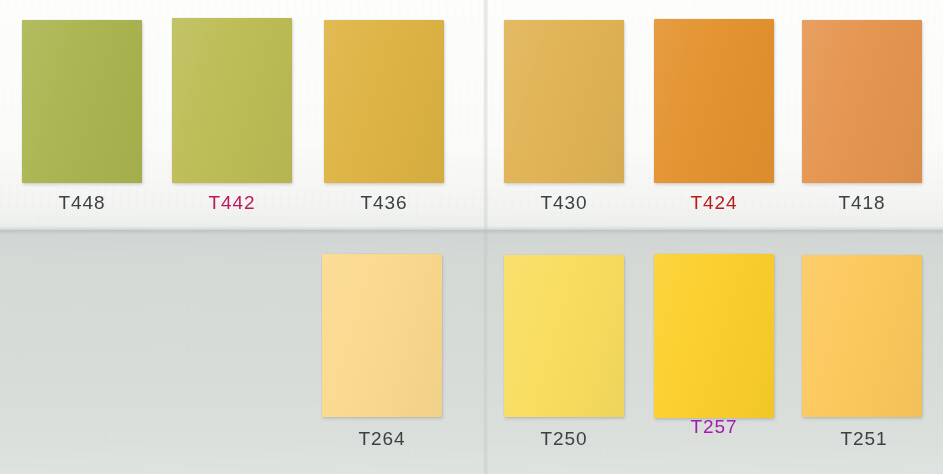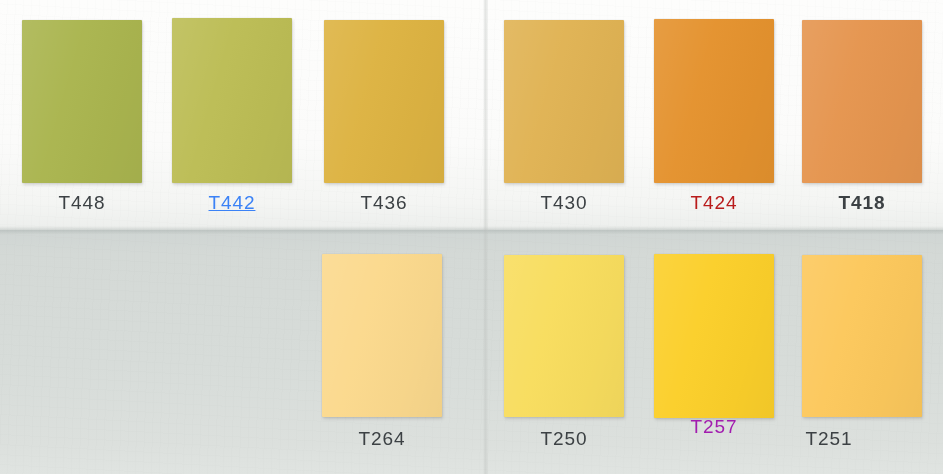--- a/index.html
+++ b/index.html
@@ -122,48 +122,48 @@
   </div>
 
   <div id="swatch-layer">
       <div class="swatch" style="left: 22px; top: 20px; width: 120px; height: 163px;">
         <div class="chip" style="background: rgb(170, 181, 79);"></div>
       </div>
       <div class="swatch-label" style="left: 22px; width: 120px; top: 192px; color: rgb(60, 65, 68);">T448</div>
       <div class="swatch" style="left: 172px; top: 18px; width: 120px; height: 165px;">
         <div class="chip" style="background: rgb(188, 189, 85);"></div>
       </div>
-      <div class="swatch-label" style="left: 172px; width: 120px; top: 192px; color: #3b82f6; text-decoration: underline;">T442</div>
+      <div class="swatch-label" style="left: 172px; width: 120px; top: 192px; color: #be185d;">T442</div>
       <div class="swatch" style="left: 324px; top: 20px; width: 120px; height: 163px;">
         <div class="chip" style="background: rgb(221, 179, 66);"></div>
       </div>
       <div class="swatch-label" style="left: 324px; width: 120px; top: 192px; color: rgb(60, 65, 68);">T436</div>
       <div class="swatch" style="left: 504px; top: 20px; width: 120px; height: 163px;">
         <div class="chip" style="background: rgb(224, 179, 84);"></div>
       </div>
       <div class="swatch-label" style="left: 504px; width: 120px; top: 192px; color: rgb(60, 65, 68);">T430</div>
       <div class="swatch" style="left: 654px; top: 19px; width: 120px; height: 164px;">
         <div class="chip" style="background: rgb(228, 146, 46);"></div>
       </div>
       <div class="swatch-label" style="left: 654px; width: 120px; top: 192px; color: #b91c1c;">T424</div>
       <div class="swatch" style="left: 802px; top: 20px; width: 120px; height: 163px;">
         <div class="chip" style="background: rgb(229, 149, 79);"></div>
       </div>
-      <div class="swatch-label" style="left: 802px; width: 120px; top: 192px; color: rgb(60, 65, 68); font-weight: bold;">T418</div>
+      <div class="swatch-label" style="left: 802px; width: 120px; top: 192px; color: rgb(60, 65, 68);">T418</div>
       <div class="swatch" style="left: 322px; top: 254px; width: 120px; height: 163px;">
         <div class="chip" style="background: rgb(251, 217, 141);"></div>
       </div>
       <div class="swatch-label" style="left: 322px; width: 120px; top: 428px; color: rgb(60, 65, 68);">T264</div>
       <div class="swatch" style="left: 504px; top: 255px; width: 120px; height: 162px;">
         <div class="chip" style="background: rgb(248, 221, 94);"></div>
       </div>
       <div class="swatch-label" style="left: 504px; width: 120px; top: 428px; color: rgb(60, 65, 68);">T250</div>
       <div class="swatch" style="left: 654px; top: 254px; width: 120px; height: 164px;">
         <div class="chip" style="background: rgb(251, 207, 42);"></div>
       </div>
       <div class="swatch-label" style="left: 654px; width: 120px; top: 416px; color: #a21caf;">T257</div>
       <div class="swatch" style="left: 802px; top: 255px; width: 120px; height: 162px;">
         <div class="chip" style="background: rgb(252, 200, 92);"></div>
       </div>
-      <div class="swatch-label" style="left: 769px; width: 120px; top: 428px; color: rgb(60, 65, 68);">T251</div>
+      <div class="swatch-label" style="left: 804px; width: 120px; top: 428px; color: rgb(60, 65, 68);">T251</div>
     </div>
 
 </div>
 
 </body></html>

